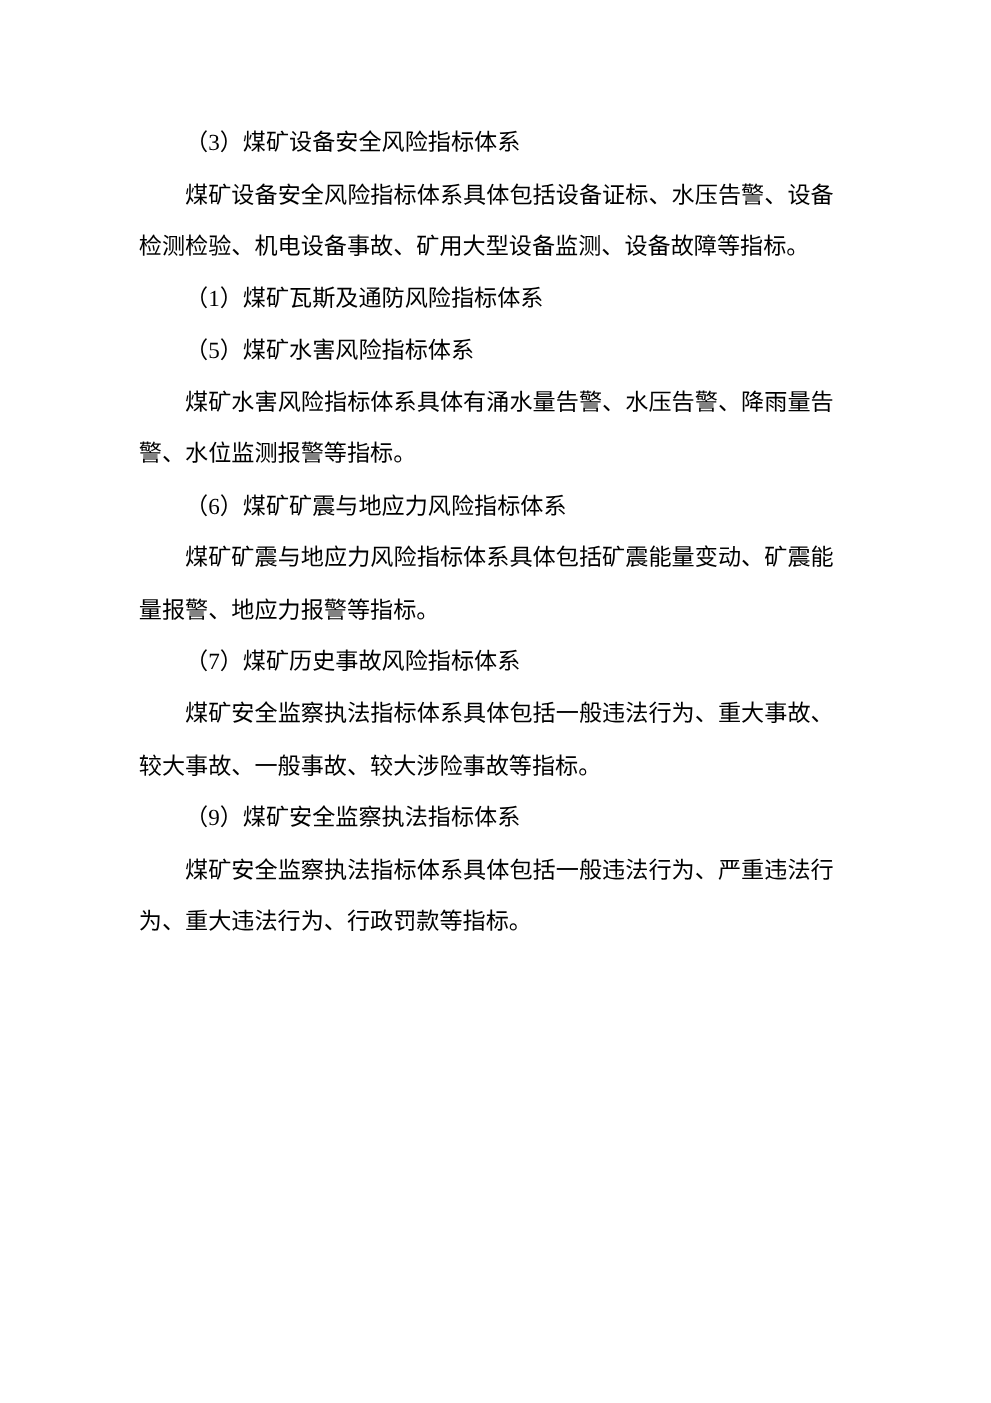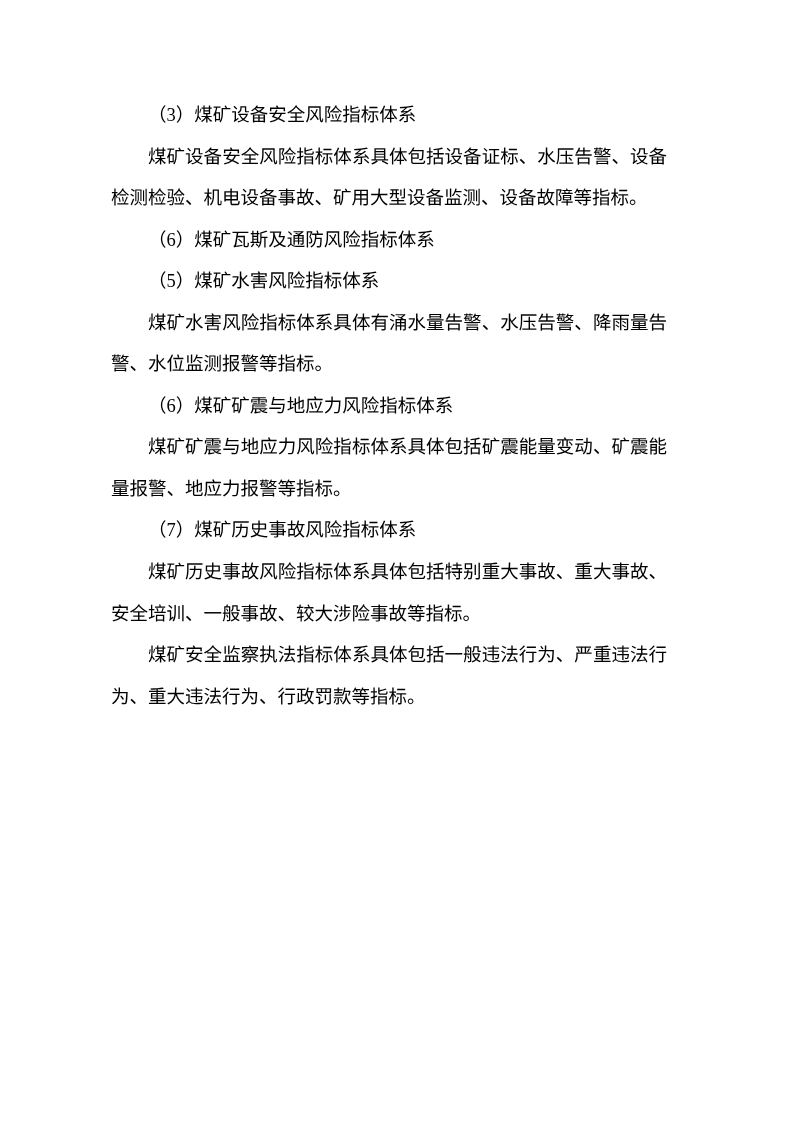--- a/index.html
+++ b/index.html
@@ -43,36 +43,37 @@
 <body>
 
 <div class="page">
 
   <section class="doc-section">
     <p class="heading">（3）煤矿设备安全风险指标体系</p>
     <p class="para">煤矿设备安全风险指标体系具体包括设备证标、水压告警、设备检测检验、机电设备事故、矿用大型设备监测、设备故障等指标。</p>
   </section>
 
   <section class="doc-section">
-    <p class="heading">（6）煤矿瓦斯及通防风险指标体系</p>
+    <p class="heading">（1）煤矿瓦斯及通防风险指标体系</p>
   </section>
 
   <section class="doc-section">
     <p class="heading">（5）煤矿水害风险指标体系</p>
     <p class="para">煤矿水害风险指标体系具体有涌水量告警、水压告警、降雨量告警、水位监测报警等指标。</p>
   </section>
 
   <section class="doc-section">
     <p class="heading">（6）煤矿矿震与地应力风险指标体系</p>
     <p class="para">煤矿矿震与地应力风险指标体系具体包括矿震能量变动、矿震能量报警、地应力报警等指标。</p>
   </section>
 
 
   <section class="doc-section">
     <p class="heading">（7）煤矿历史事故风险指标体系</p>
-    <p class="para">煤矿历史事故风险指标体系具体包括特别重大事故、重大事故、安全培训、一般事故、较大涉险事故等指标。</p>
+    <p class="para">煤矿安全监察执法指标体系具体包括一般违法行为、重大事故、较大事故、一般事故、较大涉险事故等指标。</p>
   </section>
 
   <section class="doc-section">
+    <p class="heading">（9）煤矿安全监察执法指标体系</p>
     <p class="para">煤矿安全监察执法指标体系具体包括一般违法行为、严重违法行为、重大违法行为、行政罚款等指标。</p>
   </section>
 
 </div>
 
 </body></html>

